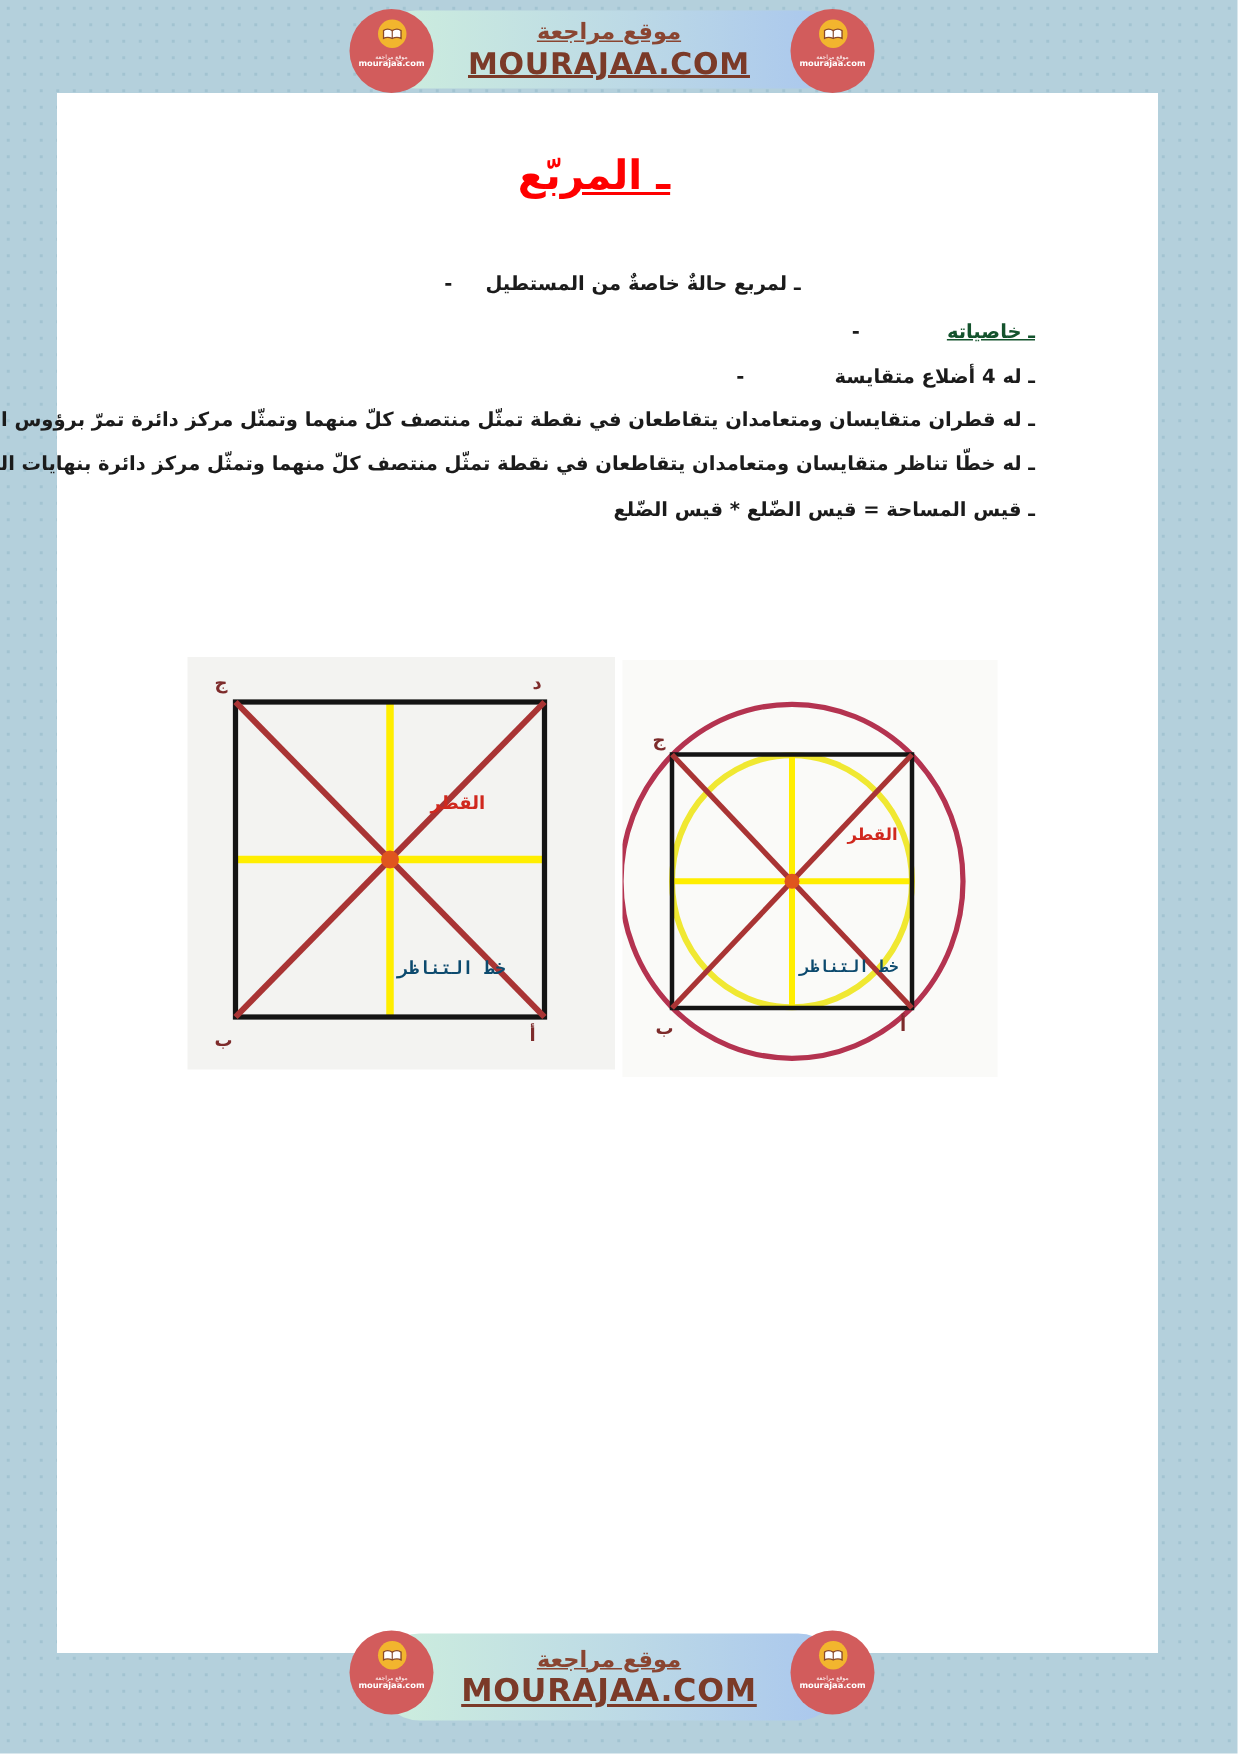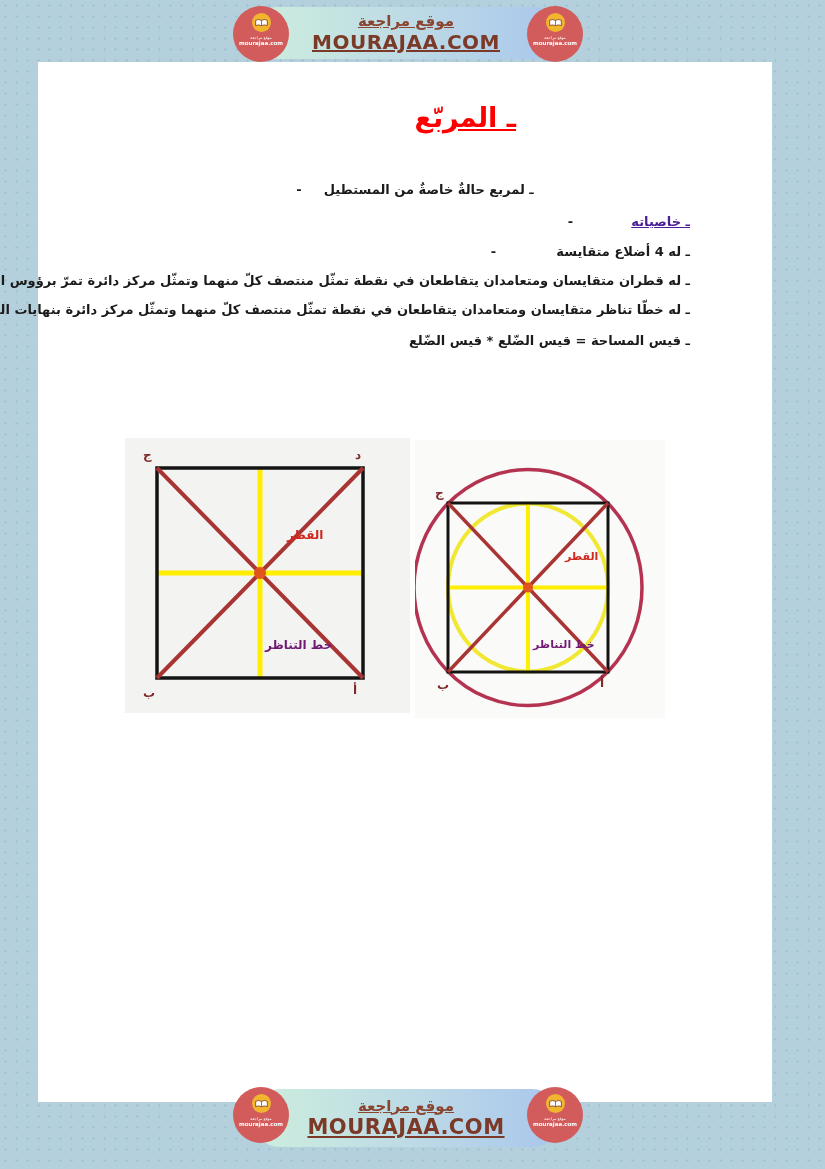--- a/index.html
+++ b/index.html
@@ -42,37 +42,37 @@
   
   .page { position:absolute; left:38px; top:62px; width:734px; height:1040px; background:#ffffff; z-index:1; }
   .fl { position:absolute; background:#9a9a9a; }
   .cm-sq { position:absolute; width:7px; height:7px; background:#9a9a9a; }
   .cm-tri { position:absolute; width:9px; height:9px; background:#7e7e7e; }
   .tri-tl { clip-path:polygon(100% 0,100% 100%,0 100%); }
   .tri-br { clip-path:polygon(0 0,100% 0,0 100%); }
   
   .doc-title {
     position:absolute; left:276px; top:102px; width:240px;
-    text-align:right; font-size:27px; font-weight:bold; color:#fe0000;
+    text-align:center; font-size:27px; font-weight:bold; color:#fe0000;
     text-decoration:underline; direction:rtl; z-index:2;
   }
   .text-block { position:absolute; left:140px; top:179px; width:550px; z-index:2; }
   .tl {
     direction:rtl; text-align:right; white-space:nowrap;
     font-size:13px; font-weight:bold; color:#1b1b1b; height:29px; line-height:22px;
   }
   .tl .dash { color:#1b1b1b; text-decoration:none; display:inline-block; }
-  .red-line { color:#4c1d95; text-decoration:underline; }
+  .red-line { color:#14532d; text-decoration:underline; }
   
   .diagram { position:absolute; z-index:2; }
   .diagram svg { display:block; }
   .dg-label { position:absolute; font-size:12px; font-weight:bold; direction:rtl; white-space:nowrap; }
   .lbl-maroon { color:#7d2b2b; }
   .lbl-red { color:#d0281e; }
-  .lbl-yellow { color:#701a75; }
+  .lbl-yellow { color:#0c4a6e;font-family:Liberation Mono, monospace; }
 </style>
 </head>
 <body>
 
 <div>
   <div class="banner-pill" style="left:251px; top:7px;">
     <span class="banner-ar">موقع مراجعة</span>
     <span class="banner-domain">MOURAJAA.COM</span>
   </div>
   <div class="logo-badge" style="left:233px; top:6px;">

